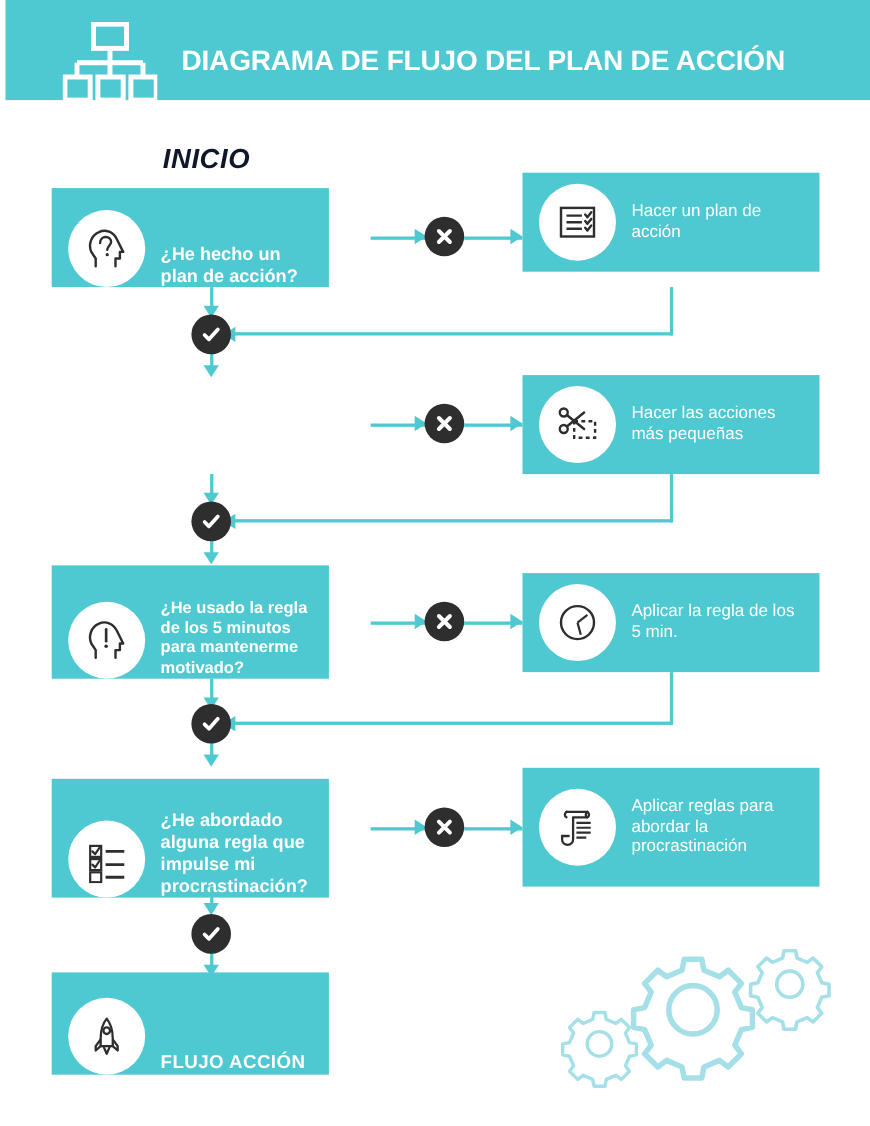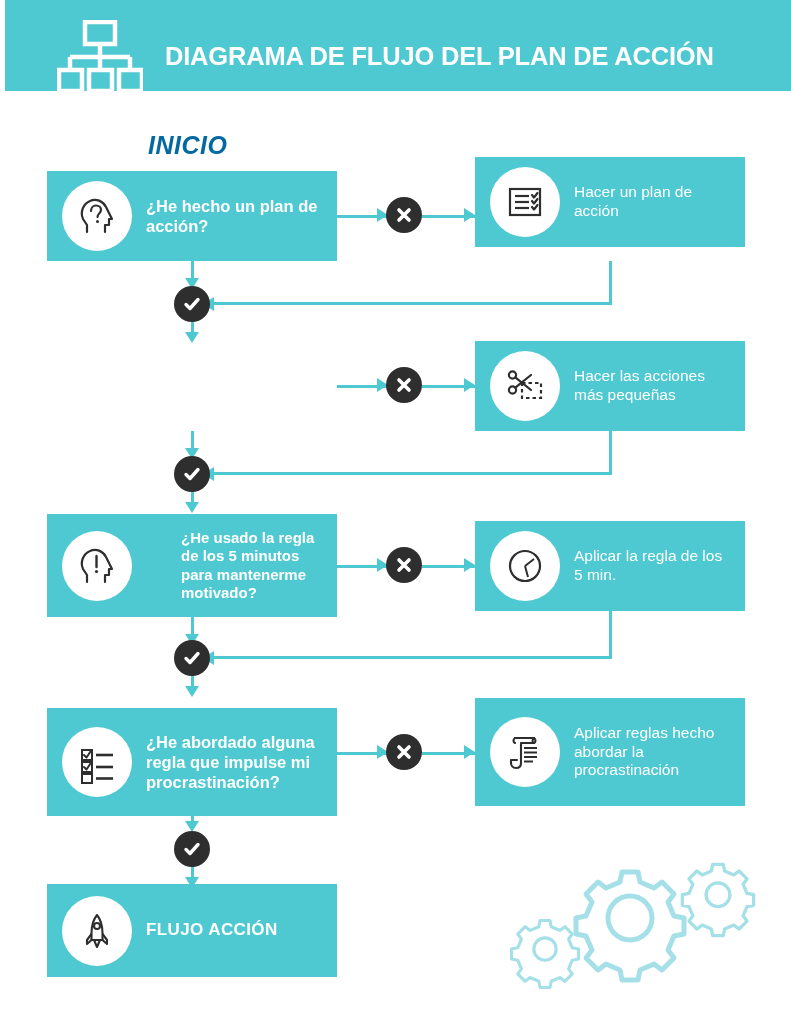--- a/index.html
+++ b/index.html
@@ -25,21 +25,21 @@
     font-size: 25.5px;
     font-weight: bold;
     letter-spacing: -0.2px;
     white-space: nowrap;
   }
 
   
   .inicio {
     position: absolute; left: 148px; top: 131px;
     font-size: 25px; font-weight: bold; font-style: italic;
-    color: #0369a1; letter-spacing: 0.5px;
+    color: #0f172a; letter-spacing: 0.5px;
   }
 
   
   .box {
     position: absolute;
     background: #4FC9D1;
     display: flex;
     align-items: center;
   }
   .box .icon-circle {
@@ -48,21 +48,21 @@
     border-radius: 50%;
     display: flex; align-items: center; justify-content: center;
     margin-left: 15px;
   }
   .box .box-text {
     color: #ffffff;
     margin-left: 14px;
     margin-right: 10px;
     line-height: 1.22;
   }
-  .lbox { left: 47px; width: 290px; }
+  .lbox { left: 47px; width: 252px; align-items: flex-end; }
   .rbox { left: 475px; width: 270px; }
   .lbox .icon-circle { width: 70px; height: 70px; }
   .rbox .icon-circle { width: 70px; height: 70px; }
   .rbox .box-text { font-size: 15.5px; font-weight: normal; }
 
   .t-big   { font-size: 16.5px; font-weight: bold; }
   .t-small { font-size: 13px;   font-weight: bold; }
   .t-med   { font-size: 15px;   font-weight: bold; }
   .t-cap   { font-size: 17px;   font-weight: bold; letter-spacing: 0.4px; }
 
@@ -196,21 +196,21 @@
   <div class="arrow left" style="left:203px;top:466.5px;"></div>
 
   <div class="node" style="left:174px;top:455.5px;">
     <svg width="20" height="20" viewBox="0 0 20 20">
         <path d="M4 10.5 L8 14.5 L16 5.5" fill="none" stroke="#fff" stroke-width="3.4" stroke-linecap="round" stroke-linejoin="round"></path>
       </svg>
   </div>
   <div class="conn v" style="left:190.5px;top:491px;height:16px;"></div>
   <div class="arrow down" style="left:185px;top:502px;"></div>
 
-  <div class="box lbox" style="top:514px;height:103px;gap:35px;">
+  <div class="box lbox" style="top:514px;height:103px;">
     <div class="icon-circle">
       <svg width="44" height="44" viewBox="0 0 44 44">
         <path d="M30 38 L30 31 L34 31 L34 25 L37 25 L31 13 C28 7 21 4 15 7 C8 10 5 18 8 25 L12 31 L12 38" fill="none" stroke="#2E2E2E" stroke-width="2.2" stroke-linejoin="round" stroke-linecap="round"></path>
         <line x1="21.5" y1="12" x2="21.5" y2="23" stroke="#2E2E2E" stroke-width="2.4" stroke-linecap="round"></line>
         <circle cx="21.5" cy="27.5" r="1.6" fill="#2E2E2E"></circle>
       </svg>
     </div>
     <div class="box-text t-med">¿He usado la regla de los 5 minutos para mantenerme motivado?</div>
   </div>
 
@@ -270,21 +270,21 @@
       <svg width="44" height="44" viewBox="0 0 44 44">
         <path d="M12 8 L31 8 C29 10 29 12 31 13 L18 13 L18 33 C18 36 16 38 13 38 C10 38 8 36 8 33 L8 30 L14 30" fill="none" stroke="#2E2E2E" stroke-width="2.1" stroke-linejoin="round" stroke-linecap="round"></path>
         <path d="M12 8 C10 9.5 10 12 12 13" fill="none" stroke="#2E2E2E" stroke-width="2.1" stroke-linecap="round"></path>
         <path d="M31 8 C33 9.5 33 12 31 13" fill="none" stroke="#2E2E2E" stroke-width="2.1" stroke-linecap="round"></path>
         <line x1="21" y1="18" x2="34" y2="18" stroke="#2E2E2E" stroke-width="2"></line>
         <line x1="21" y1="22.5" x2="34" y2="22.5" stroke="#2E2E2E" stroke-width="2"></line>
         <line x1="21" y1="27" x2="34" y2="27" stroke="#2E2E2E" stroke-width="2"></line>
         <line x1="21" y1="31.5" x2="30" y2="31.5" stroke="#2E2E2E" stroke-width="2"></line>
       </svg>
     </div>
-    <div class="box-text">Aplicar reglas hecho abordar la procrastinación</div>
+    <div class="box-text">Aplicar reglas para abordar la procrastinación</div>
   </div>
 
   <div class="conn h" style="left:337px;top:751.5px;width:51px;"></div>
   <div class="arrow right" style="left:377px;top:745px;"></div>
   <div class="node" style="left:386px;top:734px;">
     <svg width="18" height="18" viewBox="0 0 18 18">
         <path d="M4 4 L14 14 M14 4 L4 14" stroke="#fff" stroke-width="3.6" stroke-linecap="round"></path>
       </svg>
   </div>
   <div class="conn h" style="left:422px;top:751.5px;width:53px;"></div>

